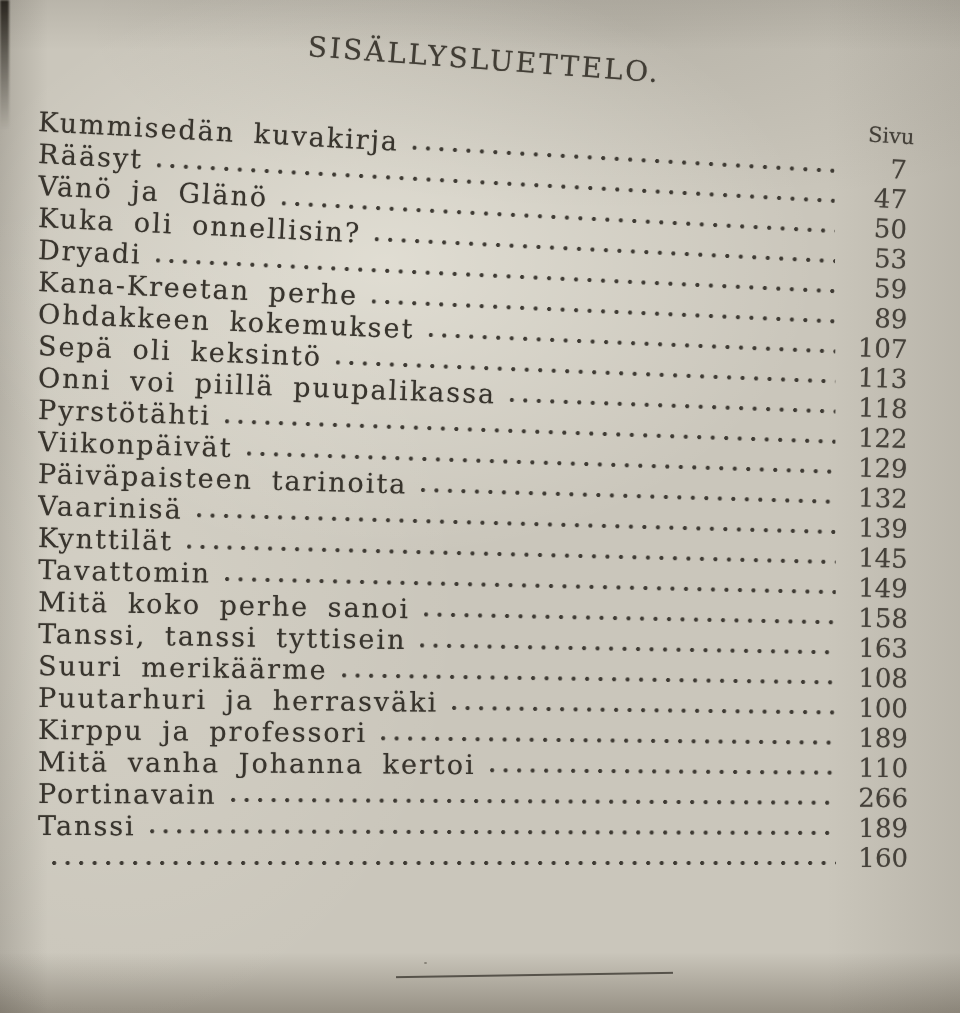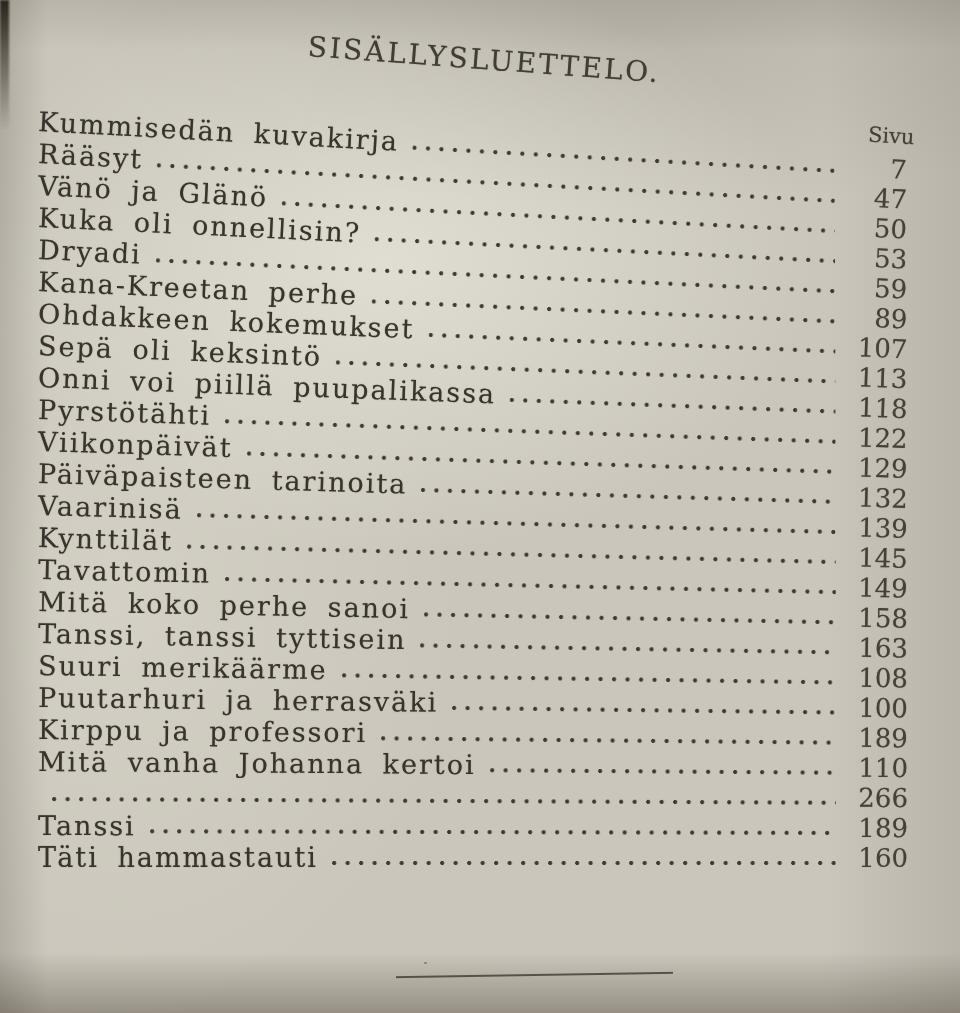--- a/index.html
+++ b/index.html
@@ -184,29 +184,29 @@
         <span class="entry-title">Kirppu ja professori</span>
         <span class="leader"></span>
         <span class="entry-page">189</span>
       </div>
       <div class="row" style="--tilt: 0.41deg;">
         <span class="entry-title">Mitä vanha Johanna kertoi</span>
         <span class="leader"></span>
         <span class="entry-page">110</span>
       </div>
       <div class="row" style="--tilt: 0.27deg;">
+        <span class="entry-title">Portinavain</span>
         <span class="leader"></span>
         <span class="entry-page">266</span>
       </div>
       <div class="row" style="--tilt: 0.14deg;">
         <span class="entry-title">Tanssi</span>
         <span class="leader"></span>
         <span class="entry-page">189</span>
       </div>
       <div class="row" style="--tilt: 0.00deg;">
-        <span class="entry-title">Täti hammastauti</span>
         <span class="leader"></span>
         <span class="entry-page">160</span>
       </div>
     </div>
   <div id="footer-rule"></div>
   <div id="ink-speck"></div>
 </div>
 
 </body></html>

